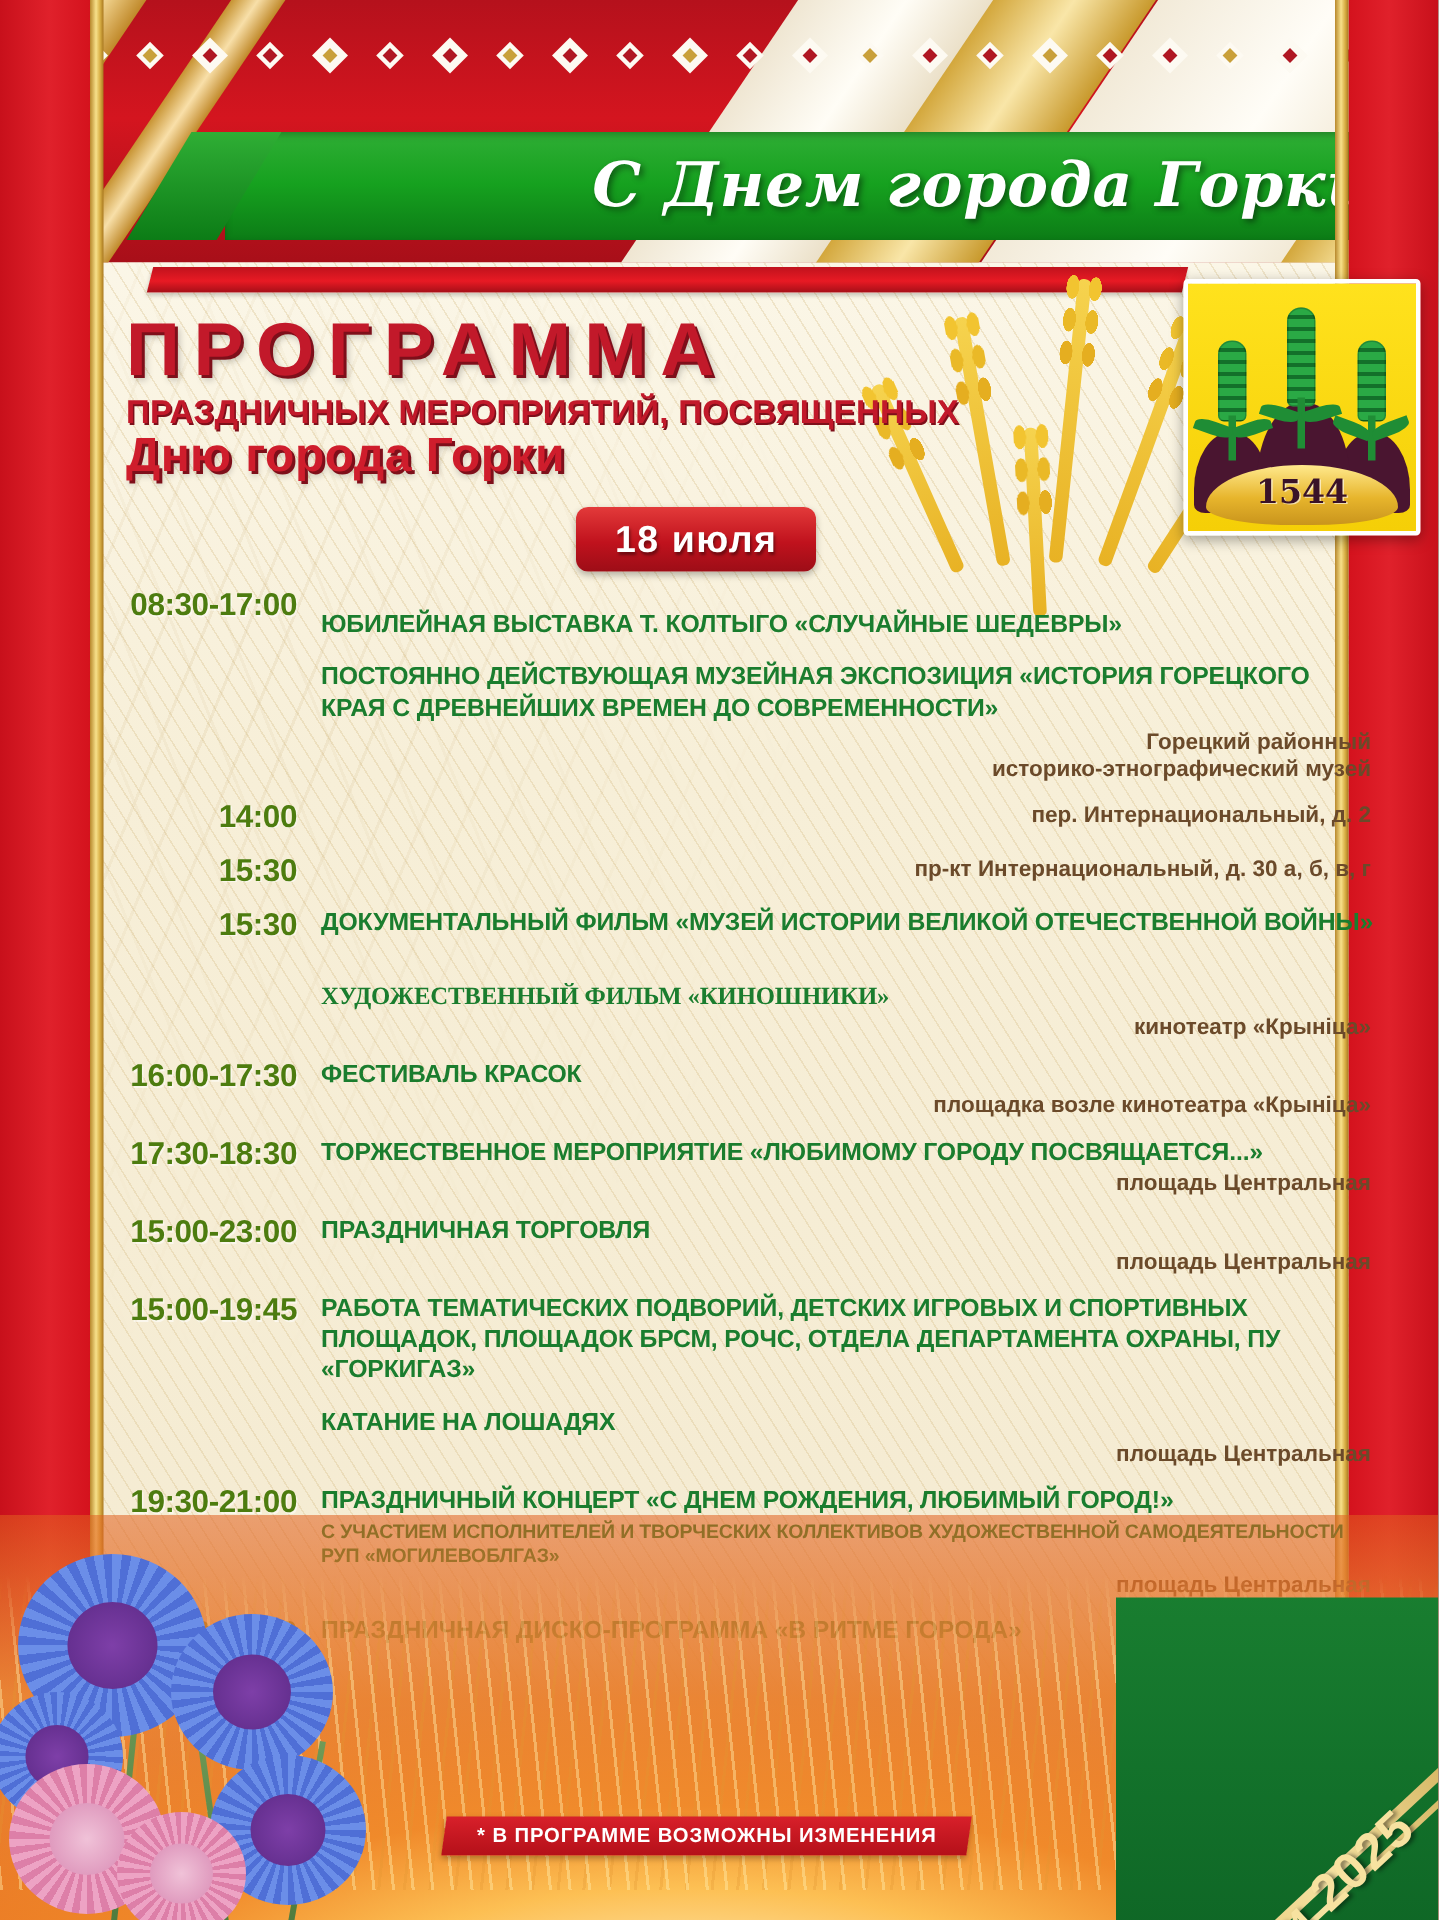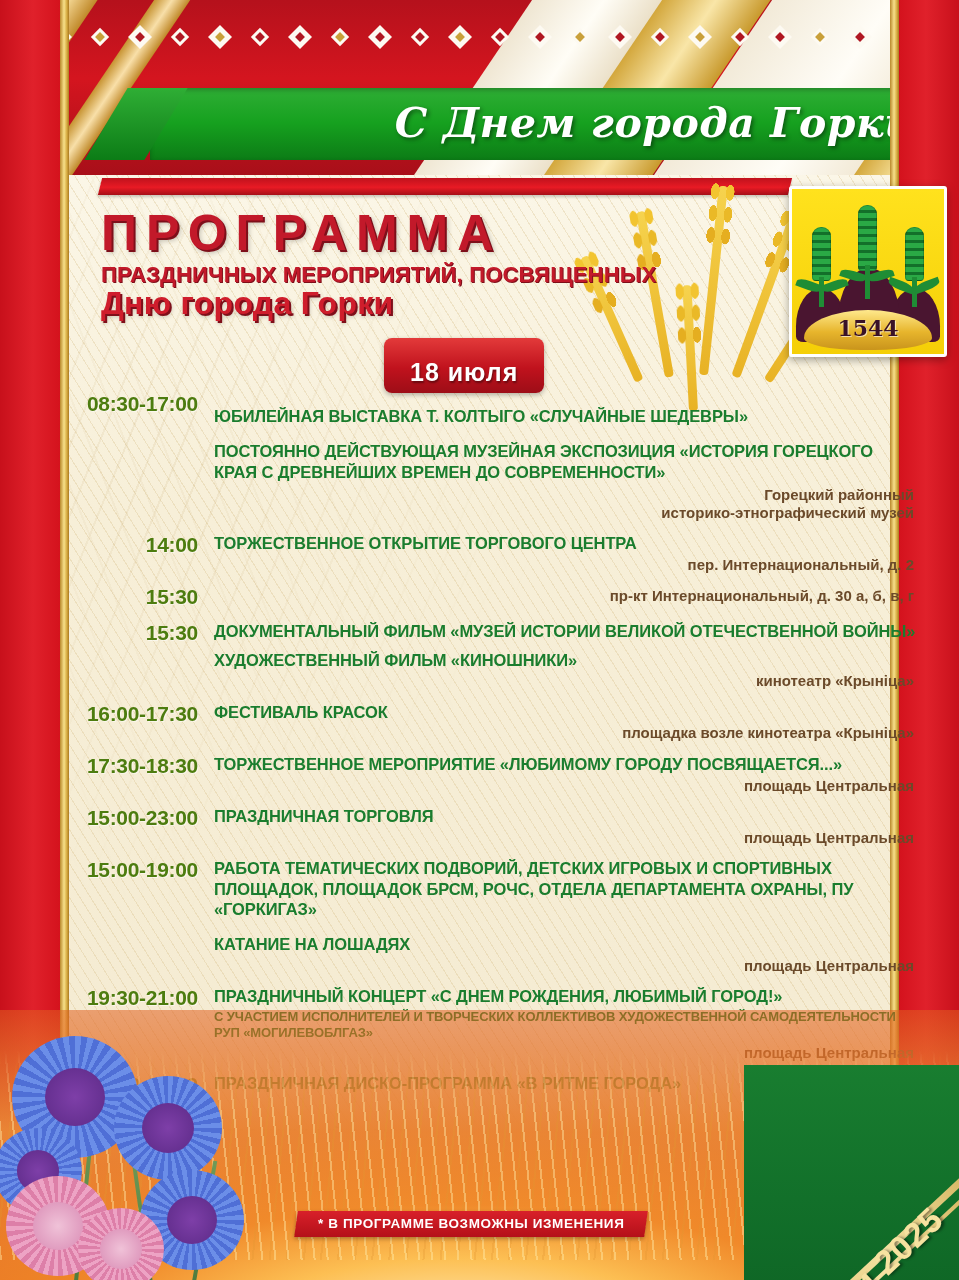--- a/index.html
+++ b/index.html
@@ -138,39 +138,39 @@
     background:linear-gradient(180deg,#ffe98d,#e7b52c 55%,#c9941c);
     border-radius:50% 50% 45% 45%/70% 70% 30% 30%;
   }
   .ribbon span{
     position:absolute;left:0;right:0;top:5px;text-align:center;
     font-family:"DejaVu Serif", serif;font-weight:bold;font-size:22px;color:#3a1228;
     text-shadow:1px 1px 0 rgba(255,255,255,.6);
   }
 
   
-  .title-block{position:absolute;left:101px;top:208px;width:620px;}
+  .title-block{position:absolute;left:84px;top:208px;width:620px;}
   .t-programma{
     font-size:50px;font-weight:bold;letter-spacing:9px;line-height:1;
     color:#c2192a;
     text-shadow:2px 2px 0 #7e0f1a, 3px 3px 5px rgba(0,0,0,.22);
   }
   .t-sub1{
     margin-top:5px;font-size:22px;font-weight:bold;line-height:1.05;
     color:#c2192a;letter-spacing:.2px;
     text-shadow:1px 1px 0 #7e0f1a;
   }
   .t-sub2{
     margin-top:1px;font-size:32px;font-weight:bold;line-height:1.05;
     color:#cf1d2c;letter-spacing:.3px;
     text-shadow:2px 2px 0 #7e0f1a, 2px 3px 4px rgba(0,0,0,.2);
   }
   .date-badge{
     position:absolute;left:384px;top:338px;
-    padding:20px 26px 6px;border-radius:8px;
+    padding:8px 26px 6px;border-radius:8px;
     background:linear-gradient(180deg,#e33a3a,#c0121d 55%,#9d0d17);
     box-shadow:0 2px 5px rgba(0,0,0,.28);
   }
   .date-badge span{
     font-size:25px;font-weight:bold;color:#ffffff;letter-spacing:1px;
     text-shadow:1px 2px 2px rgba(0,0,0,.4);
   }
 
   
   .program{position:absolute;left:48px;top:392px;width:872px;}
@@ -395,37 +395,36 @@
         <div class="desc">
           <div class="ev" style="margin-top: 14px;">ЮБИЛЕЙНАЯ ВЫСТАВКА Т. КОЛТЫГО «СЛУЧАЙНЫЕ ШЕДЕВРЫ»</div>
           <div class="ev" style="margin-top: 14px;">ПОСТОЯННО ДЕЙСТВУЮЩАЯ МУЗЕЙНАЯ ЭКСПОЗИЦИЯ «ИСТОРИЯ ГОРЕЦКОГО КРАЯ С ДРЕВНЕЙШИХ ВРЕМЕН ДО СОВРЕМЕННОСТИ»</div>
           <div class="venue multi">Горецкий районный<br>историко-этнографический музей</div>
         </div>
       </div>
       <div class="gap-sm"></div>
       <div class="row">
         <div class="time">14:00</div>
         <div class="desc">
-          <div class="ev">ТОРЖЕСТВЕННОЕ ОТКРЫТИЕ ТОРГОВОГО ЦЕНТРА</div>
           <div class="venue">пер. Интернациональный, д. 2</div>
         </div>
       </div>
       <div class="gap-sm"></div>
       <div class="row">
         <div class="time">15:30</div>
         <div class="desc">
           <div class="venue">пр-кт Интернациональный, д. 30 а, б, в, г</div>
         </div>
       </div>
       <div class="gap-sm"></div>
       <div class="row">
         <div class="time">15:30</div>
         <div class="desc">
           <div class="ev">ДОКУМЕНТАЛЬНЫЙ ФИЛЬМ «МУЗЕЙ ИСТОРИИ ВЕЛИКОЙ ОТЕЧЕСТВЕННОЙ ВОЙНЫ»</div>
-          <div class="ev" style="margin-top: 8px;">ХУДОЖЕСТВЕННЫЙ ФИЛЬМ «КИНОШНИКИ»</div>
+          <div class="ev" style="margin-top: 28px; font-family: Liberation Serif, serif;">ХУДОЖЕСТВЕННЫЙ ФИЛЬМ «КИНОШНИКИ»</div>
           <div class="venue">кинотеатр «Крыніца»</div>
         </div>
       </div>
       <div class="gap-sm"></div>
       <div class="row">
         <div class="time">16:00-17:30</div>
         <div class="desc">
           <div class="ev">ФЕСТИВАЛЬ КРАСОК</div>
           <div class="venue">площадка возле кинотеатра «Крыніца»</div>
         </div>
@@ -441,21 +440,21 @@
       <div class="gap-sm"></div>
       <div class="row">
         <div class="time">15:00-23:00</div>
         <div class="desc">
           <div class="ev">ПРАЗДНИЧНАЯ ТОРГОВЛЯ</div>
           <div class="venue">площадь Центральная</div>
         </div>
       </div>
       <div class="gap-sm"></div>
       <div class="row">
-        <div class="time">15:00-19:00</div>
+        <div class="time">15:00-19:45</div>
         <div class="desc">
           <div class="ev">РАБОТА ТЕМАТИЧЕСКИХ ПОДВОРИЙ, ДЕТСКИХ ИГРОВЫХ И СПОРТИВНЫХ ПЛОЩАДОК, ПЛОЩАДОК БРСМ, РОЧС, ОТДЕЛА ДЕПАРТАМЕНТА ОХРАНЫ, ПУ «ГОРКИГАЗ»</div>
           <div class="ev" style="margin-top: 14px;">КАТАНИЕ НА ЛОШАДЯХ</div>
           <div class="venue">площадь Центральная</div>
         </div>
       </div>
       <div class="gap-sm"></div>
       <div class="row">
         <div class="time">19:30-21:00</div>
         <div class="desc">

